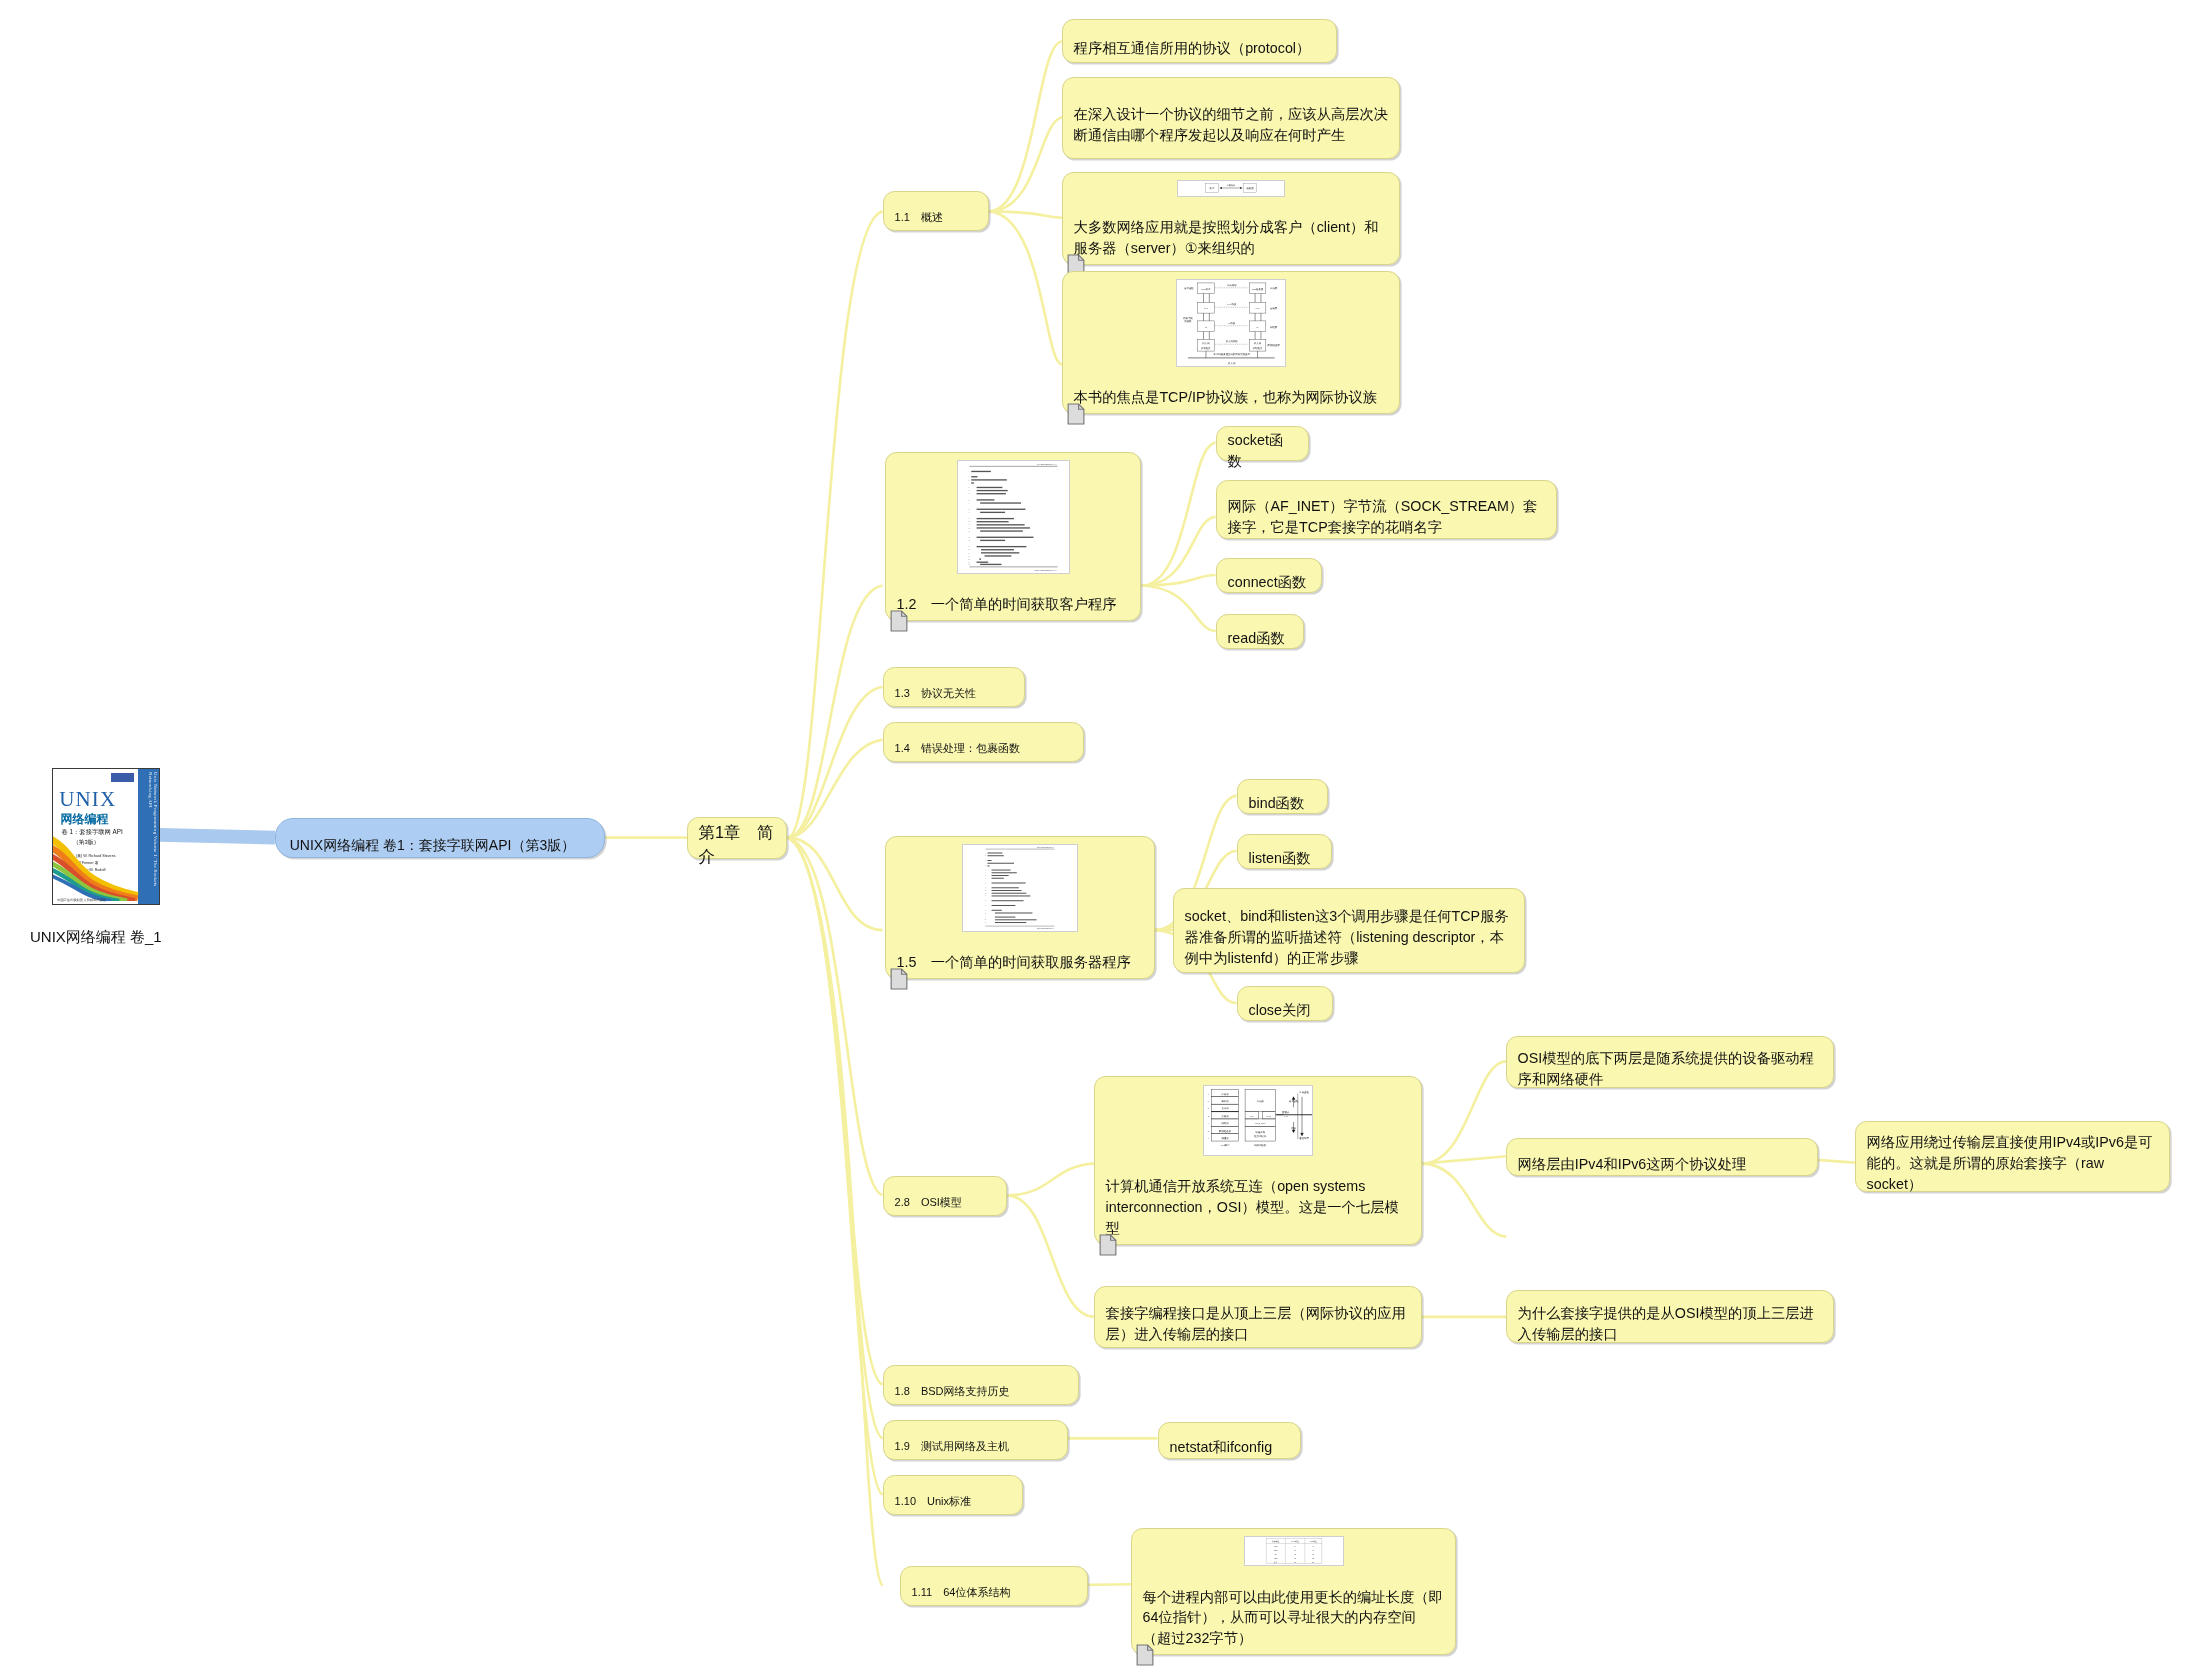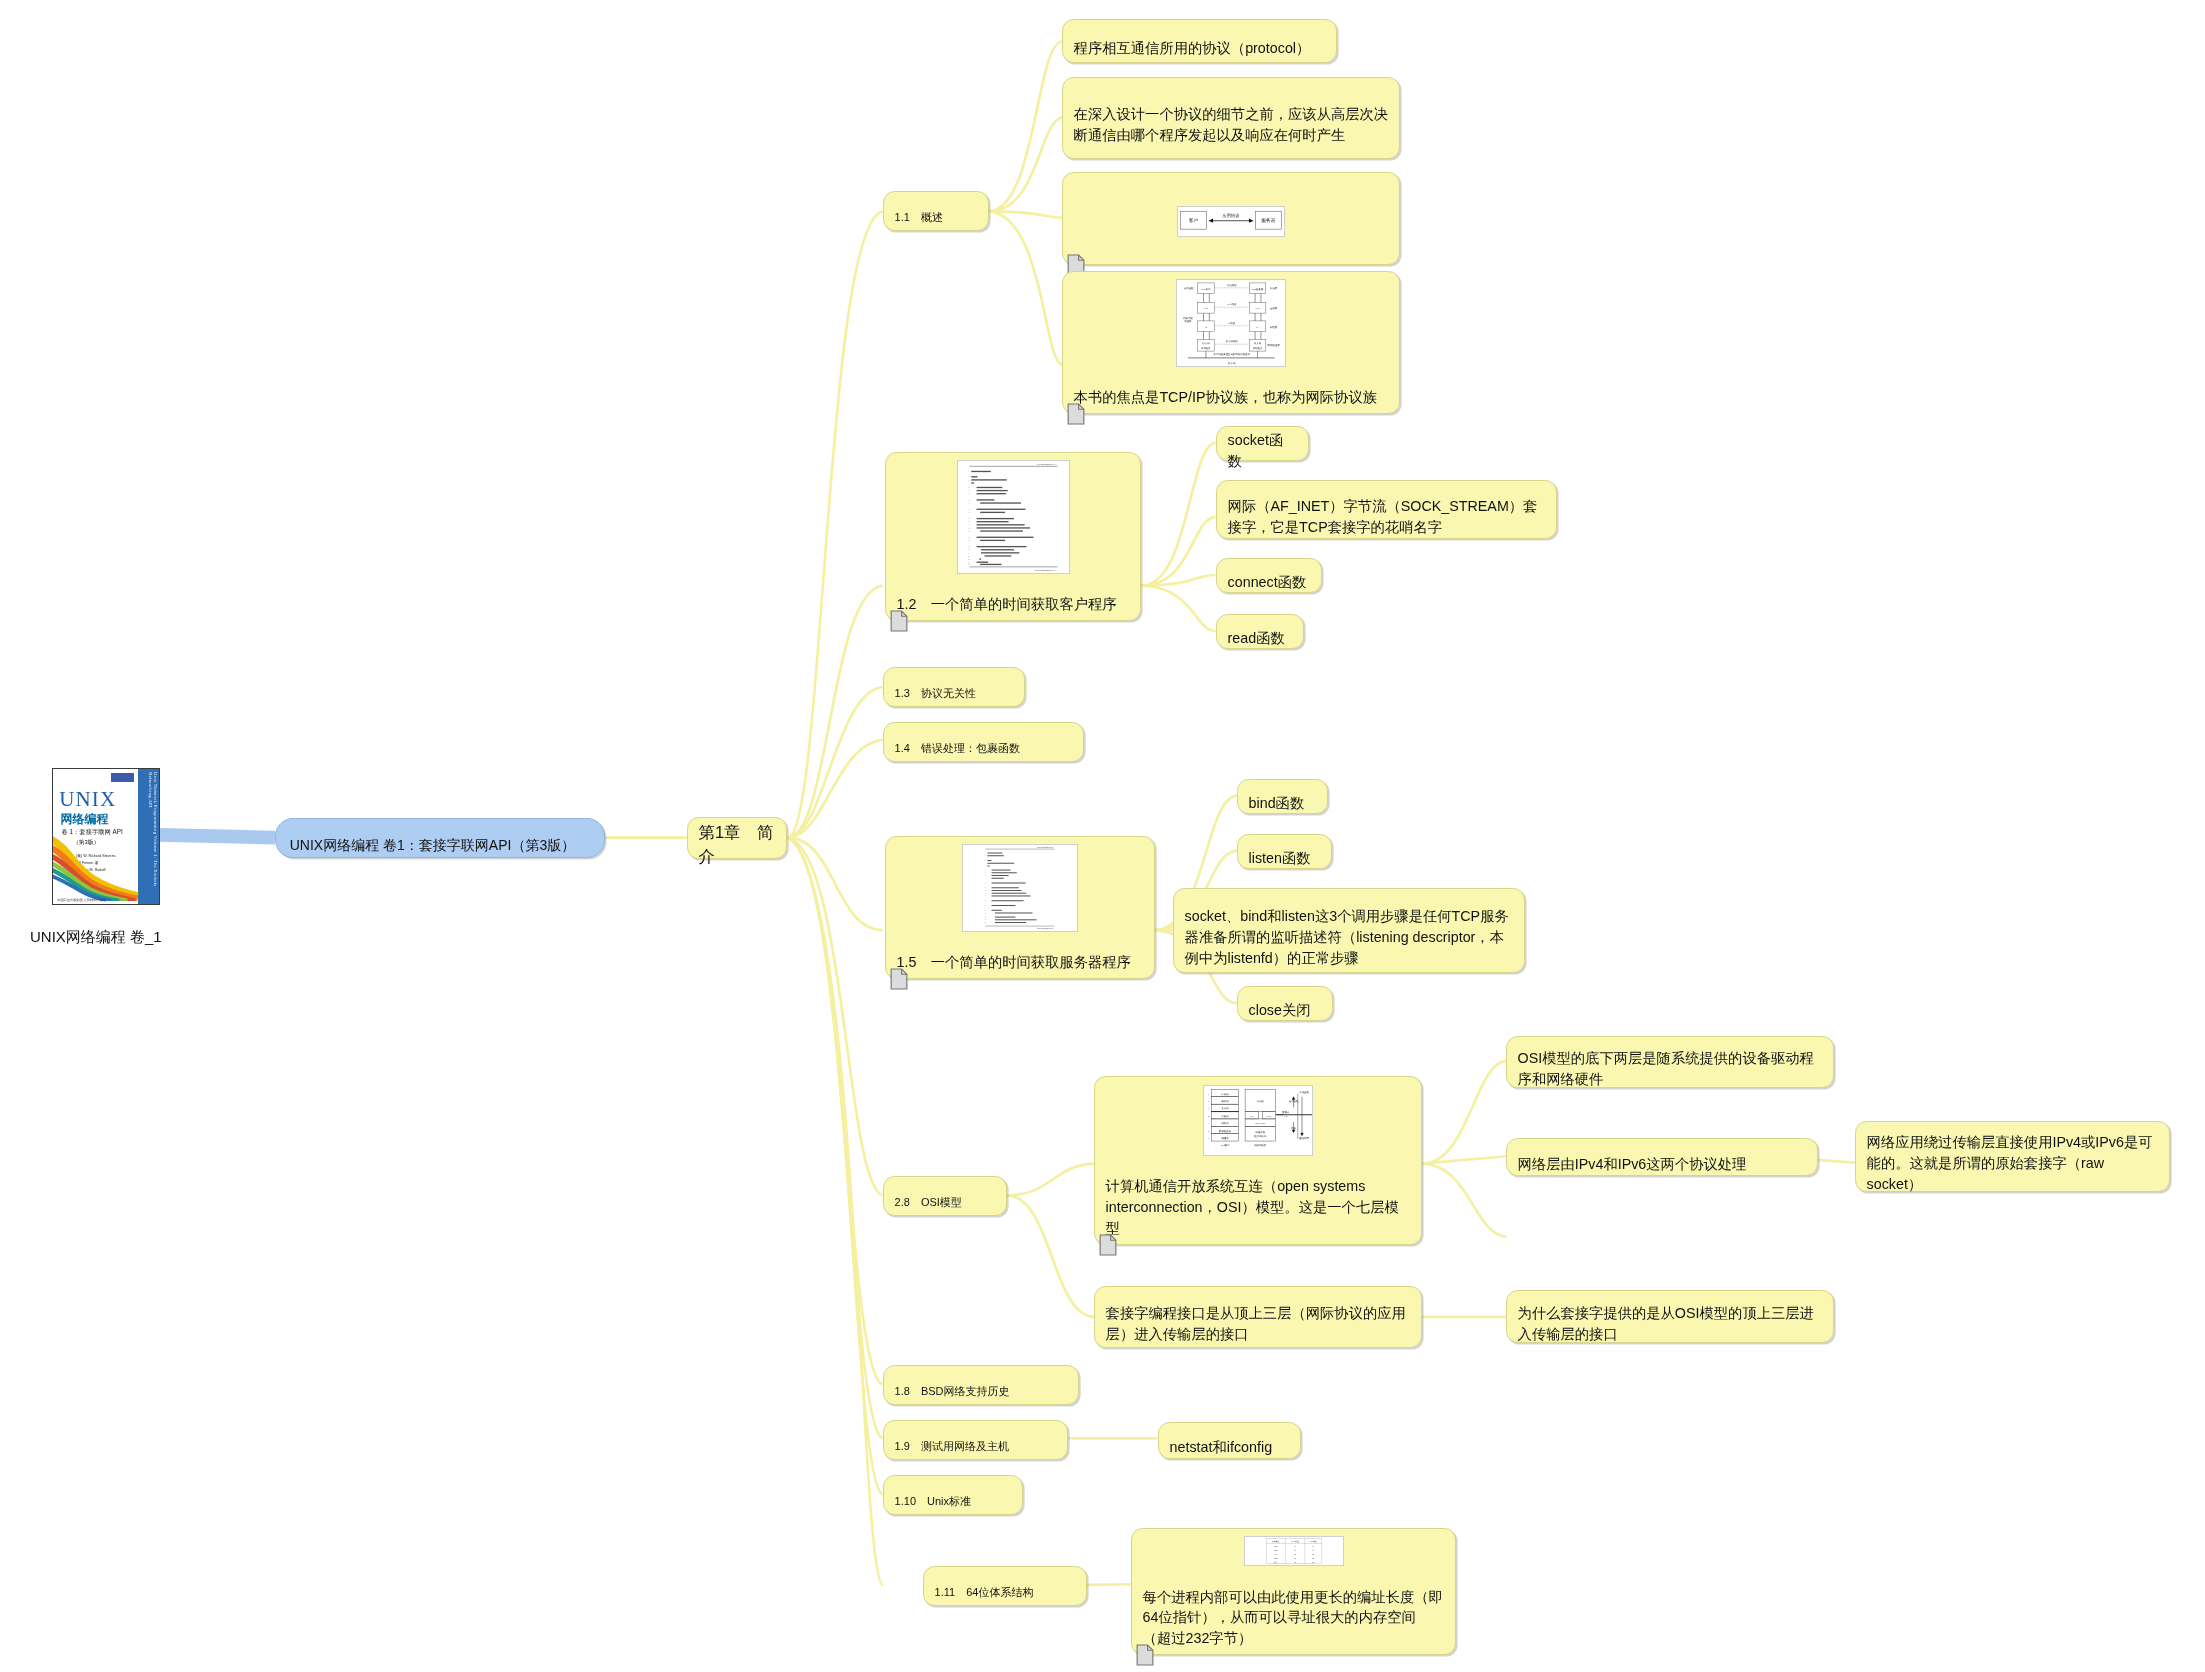--- a/index.html
+++ b/index.html
@@ -151,20 +151,21 @@
     <svg class="embed fig-cs" viewBox="0 0 200 54">
       <rect x="4" y="8" width="50" height="34" fill="#fff" stroke="#555" stroke-width="1"></rect>
       <rect x="146" y="8" width="50" height="34" fill="#fff" stroke="#555" stroke-width="1"></rect>
       <text x="29" y="29" font-size="9" text-anchor="middle" fill="#111" font-family="Liberation Serif, serif">客户</text>
       <text x="171" y="29" font-size="9" text-anchor="middle" fill="#111" font-family="Liberation Serif, serif">服务器</text>
       <text x="100" y="18" font-size="8" text-anchor="middle" fill="#111" font-family="Liberation Serif, serif">应用协议</text>
       <line x1="58" y1="26" x2="142" y2="26" stroke="#111" stroke-width="1.4"></line>
       <polygon points="58,26 66,22 66,30" fill="#111"></polygon>
       <polygon points="142,26 134,22 134,30" fill="#111"></polygon>
     </svg>
+    <div class="txt">大多数网络应用就是按照划分成客户（client）和服务器（server）①来组织的</div>
     <svg class="note-icon" viewBox="0 0 34 42">
       <path d="M2 2 h20 l10 10 v28 h-30 z" fill="#dcdcdc" stroke="#777" stroke-width="2.2"></path>
       <path d="M22 2 v10 h10" fill="none" stroke="#777" stroke-width="2.2"></path>
     </svg>
   </div>
 
   <div class="node" style="left:1062px;top:271px;width:338px;height:143px">
     <svg class="embed fig-tcpip" viewBox="0 0 205 175">
       <g stroke="#555" stroke-width="0.9" fill="#fff" font-family="Liberation Serif, serif" font-size="5">
         <rect x="34" y="6" width="34" height="22"></rect>
@@ -492,21 +493,21 @@
   </div>
   <div class="node section" style="left:883px;top:1420px;width:185px;height:40px">
     <div class="txt">1.9　测试用网络及主机</div>
   </div>
   <div class="node" style="left:1158px;top:1422px;width:143px;height:37px">
     <div class="txt">netstat和ifconfig</div>
   </div>
   <div class="node section" style="left:883px;top:1475px;width:140px;height:40px">
     <div class="txt">1.10　Unix标准</div>
   </div>
-  <div class="node section" style="left:923px;top:1566px;width:164px;height:40px">
+  <div class="node section" style="left:900px;top:1566px;width:188px;height:40px">
     <div class="txt">1.11　64位体系结构</div>
   </div>
 
   <div class="node" style="left:1131px;top:1528px;width:325px;height:127px">
     <svg class="embed fig-tbl" viewBox="0 0 185 86">
       <rect x="0" y="0" width="185" height="86" fill="#fff"></rect>
       <g stroke="#777" stroke-width="0.7" fill="none">
         <rect x="6" y="4" width="173" height="78"></rect>
         <line x1="6" y1="20" x2="179" y2="20"></line>
         <line x1="66" y1="4" x2="66" y2="82"></line>

